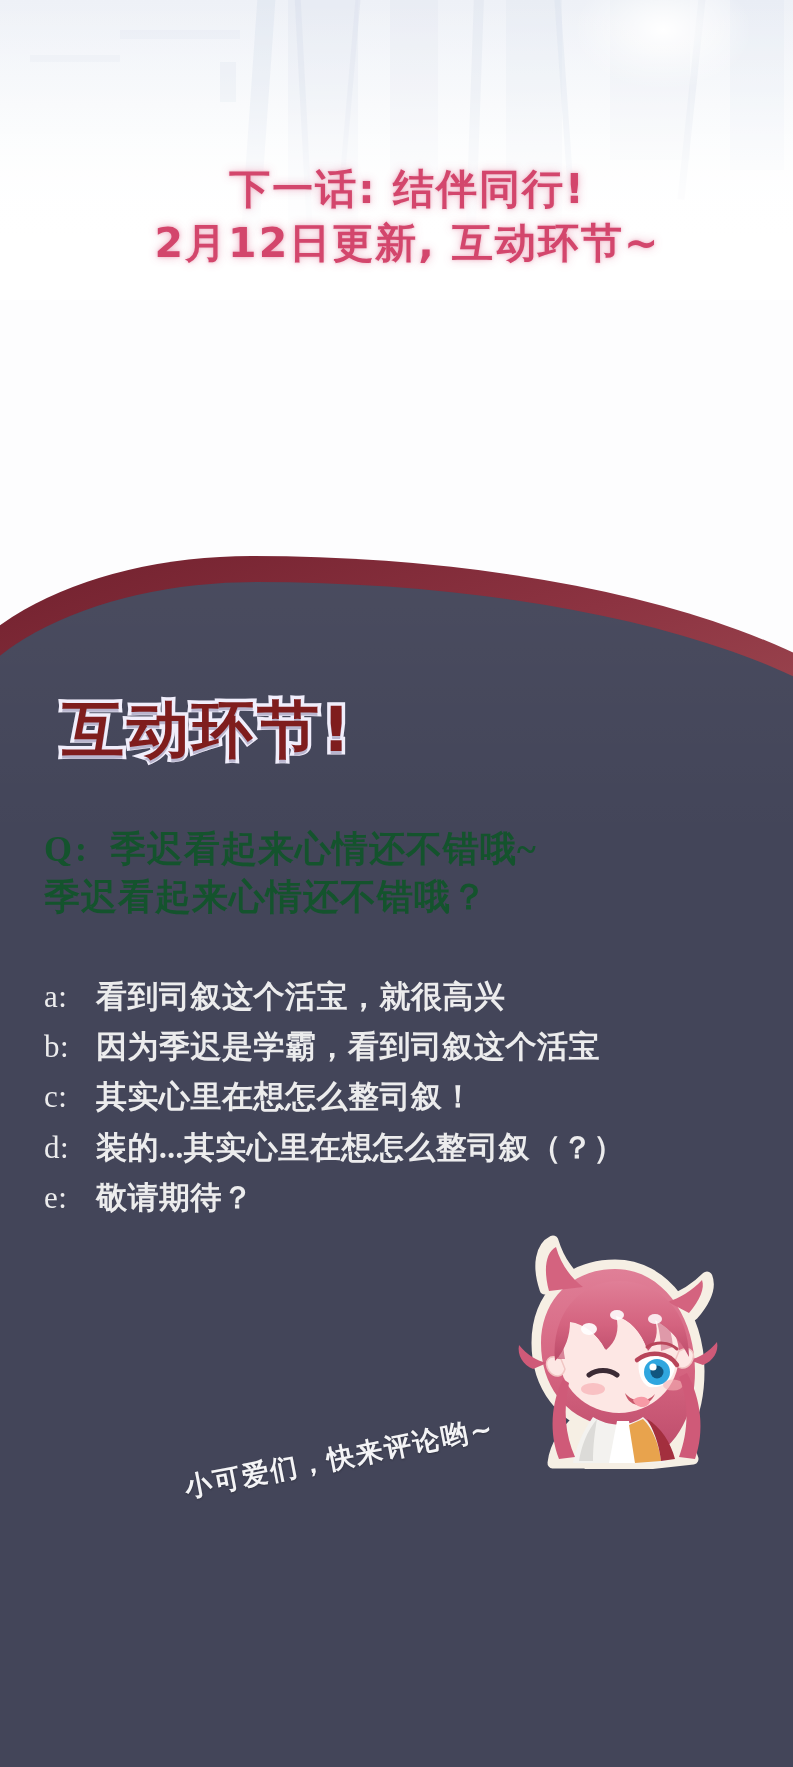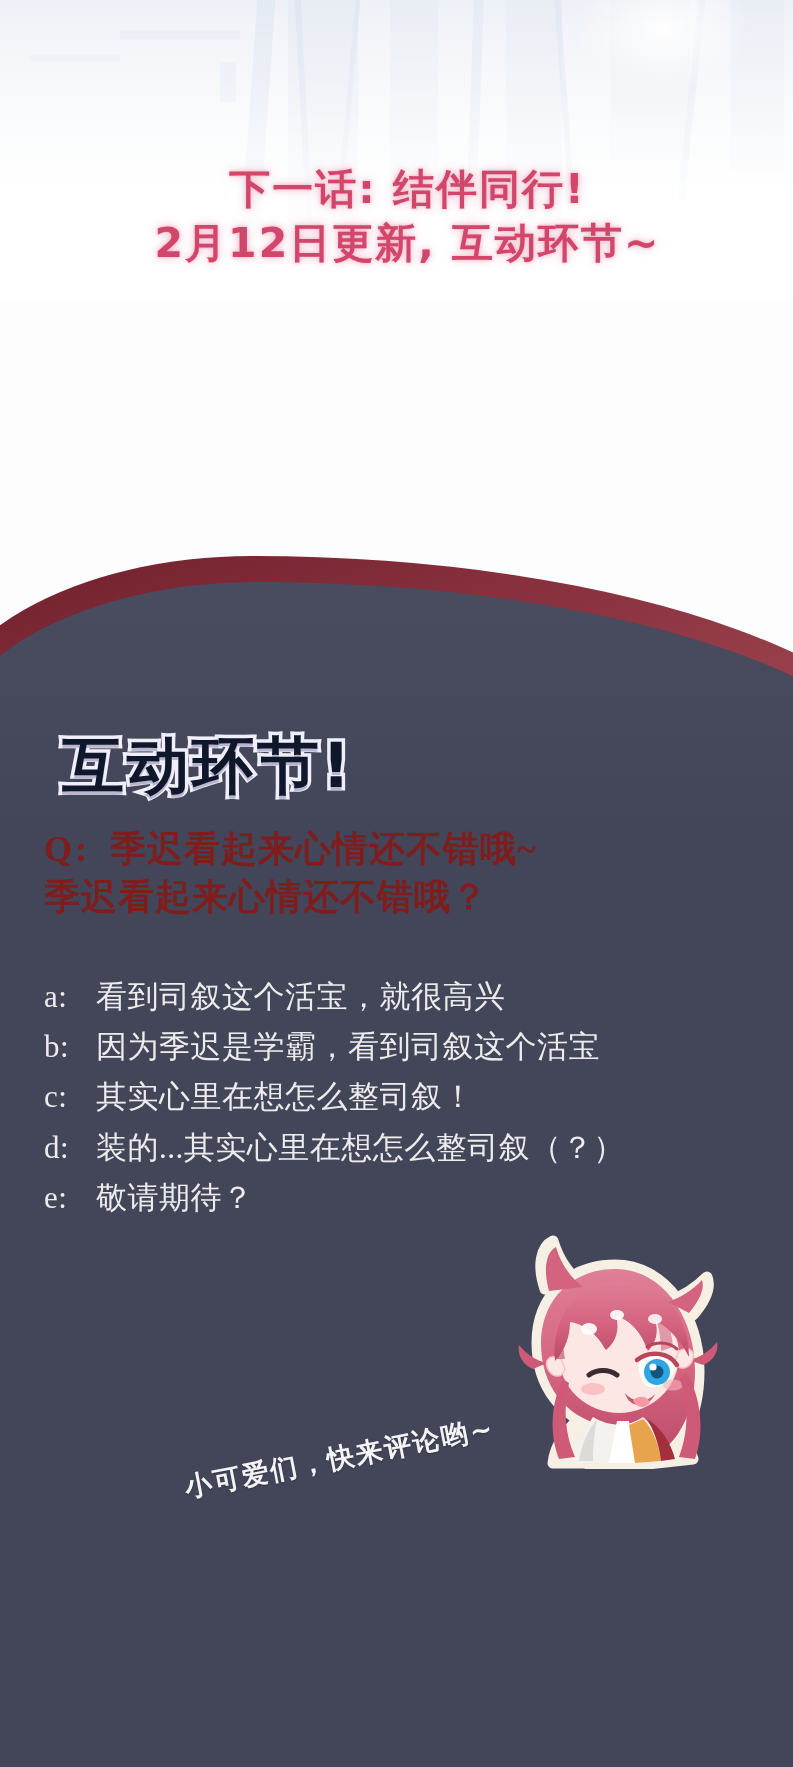--- a/index.html
+++ b/index.html
@@ -63,56 +63,56 @@
   
   .panel-sheen{
     position:absolute;left:0;top:0;width:100%;height:260px;
     background:linear-gradient(180deg,rgba(255,255,255,.035),rgba(255,255,255,0));
     border-top-left-radius:410px 225px;
     border-top-right-radius:880px 310px;
   }
 
   
   .int-title{
-    position:absolute;left:62px;top:724px;
+    position:absolute;left:62px;top:688px;
     font-family:"DejaVu Sans", sans-serif;
     font-weight:bold;
     font-size:62px;
     letter-spacing:3px;
-    color:#0f172a;
+    color:#7f1d1d;
     -webkit-text-stroke:7px #f0eefb;
     paint-order:stroke fill;
     text-shadow:0 3px 0 rgba(20,10,70,.25);
   }
 
   
   .qblock{
     position:absolute;left:44px;top:826px;width:700px;
-    color:#7f1d1d;
+    color:#14532d;
     font-family:"Liberation Serif", serif;
     font-weight:bold;
     font-size:36px;
     line-height:1.32;
     letter-spacing:1px;
   }
   .qblock .qline{display:block;}
   .qblock .qlabel{letter-spacing:3px;}
 
   
   .options{
     position:absolute;left:44px;top:972px;width:730px;
     color:#ececed;
     font-family:"Liberation Serif", serif;
     font-size:31px;
     line-height:1.62;
     letter-spacing:.5px;
   }
   .opt{display:flex;align-items:flex-start;}
   .opt-key{width:52px;flex:0 0 52px;}
-  .opt-text{flex:1;}
+  .opt-text{flex:1;font-weight:bold;}
 
   
   .handnote{
     position:absolute;left:185px;top:1470px;
     color:#f4f4f6;
     font-family:"DejaVu Sans", sans-serif;
     font-weight:bold;
     font-size:27px;
     letter-spacing:2px;
     transform:rotate(-11deg);

